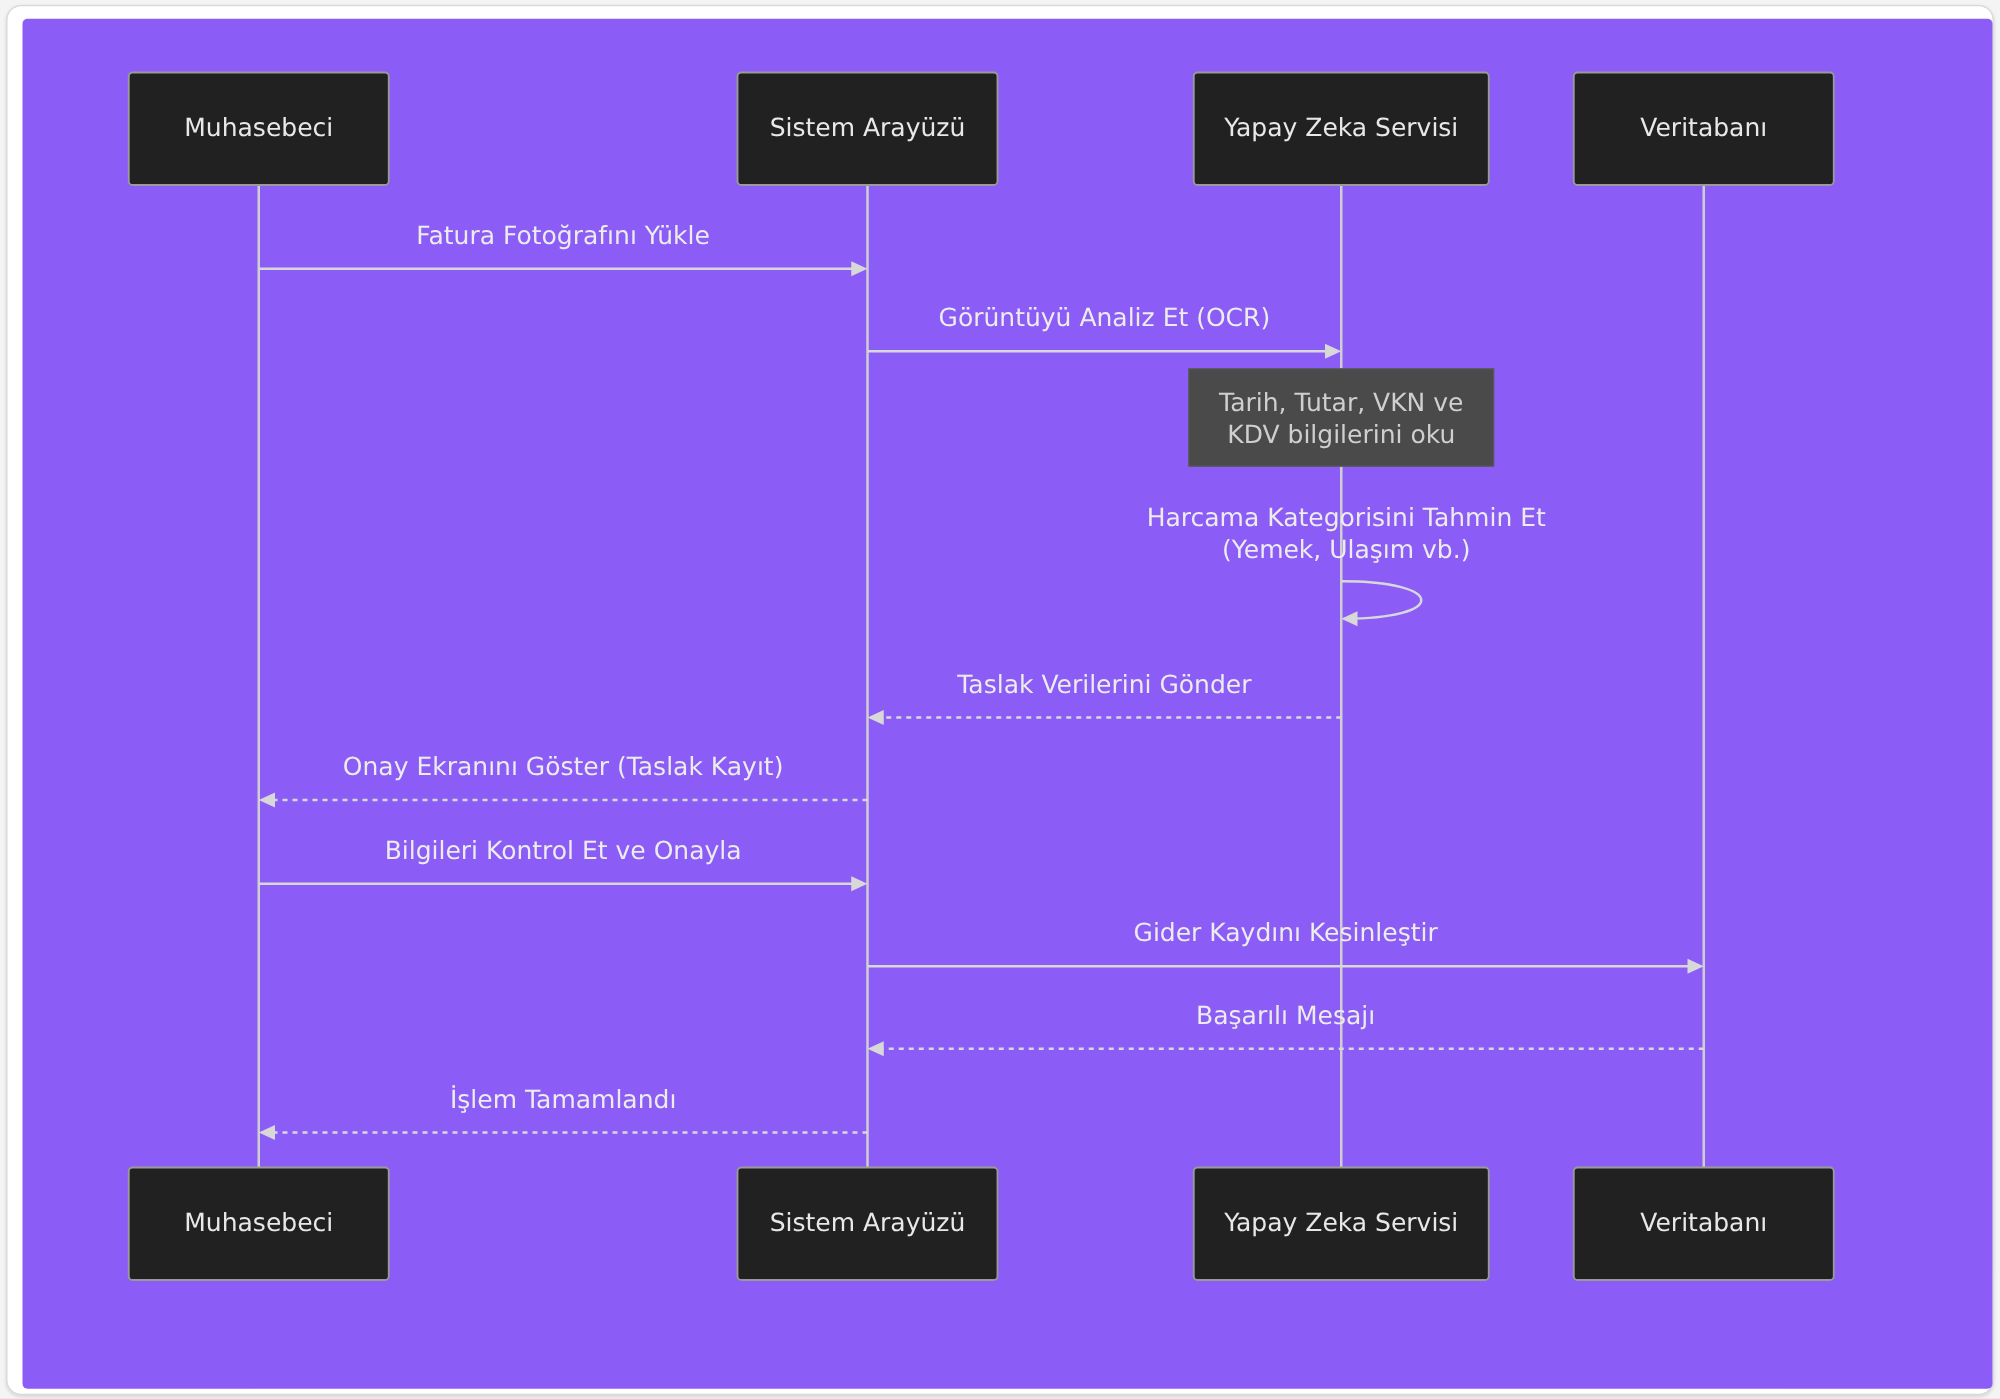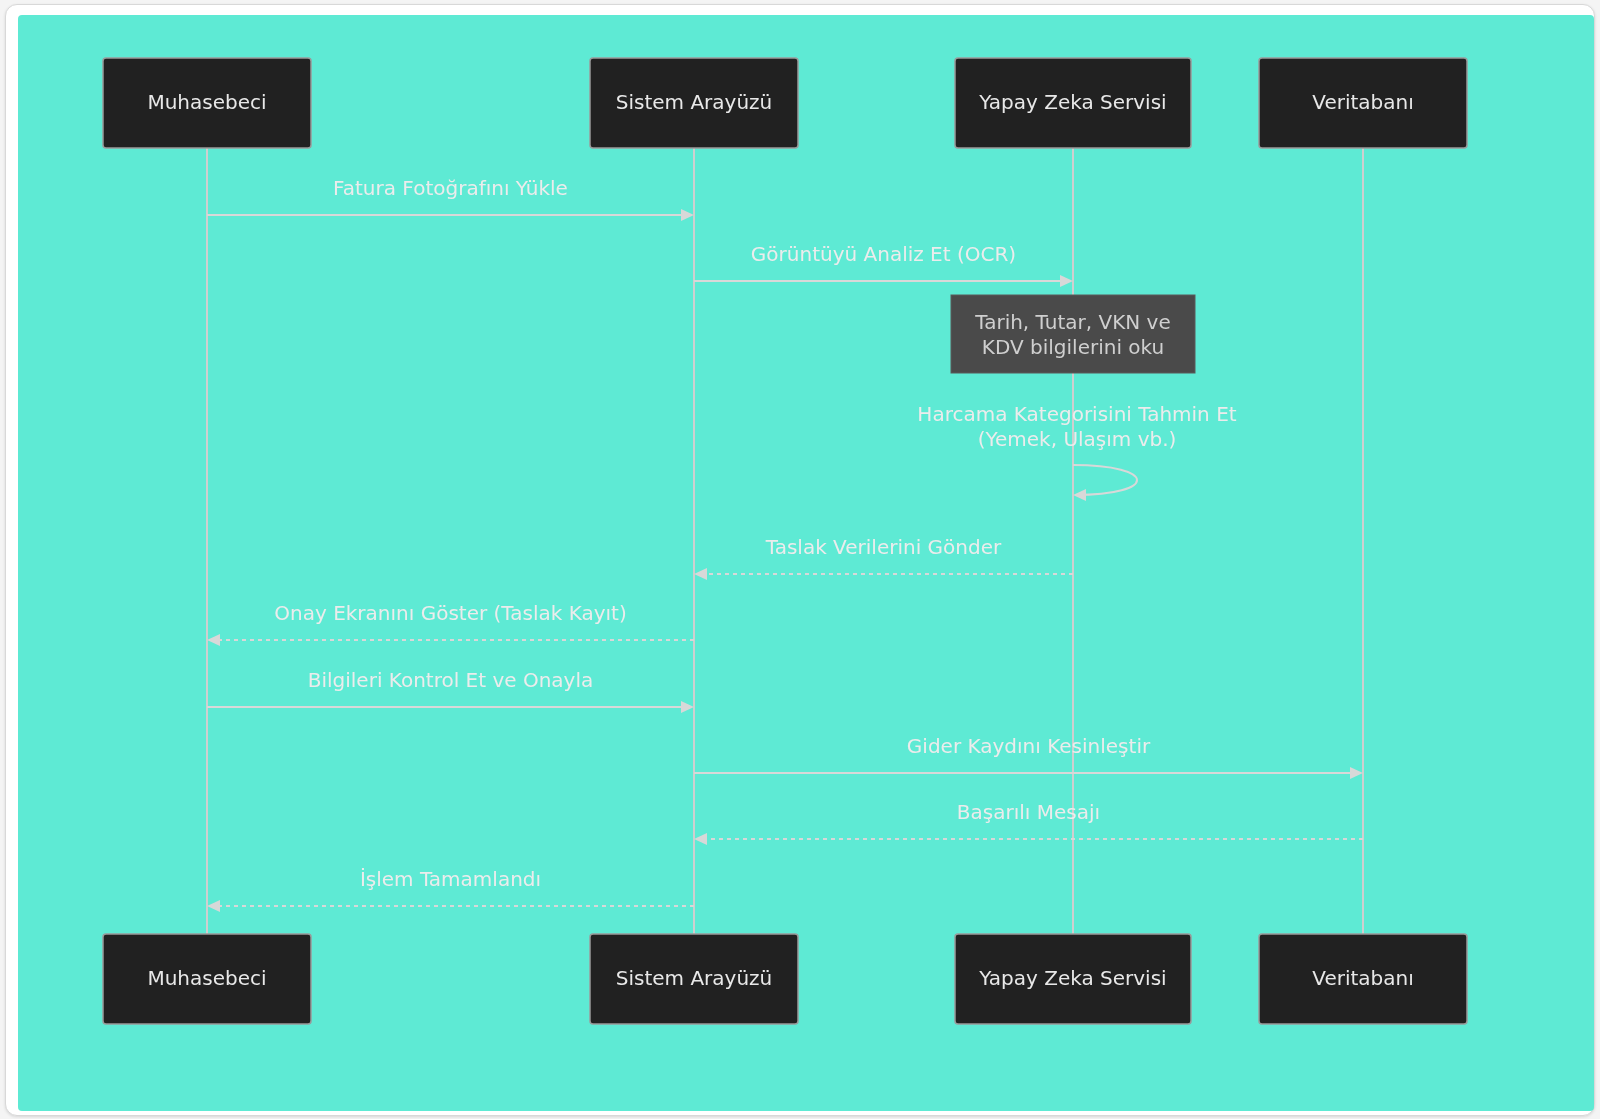--- a/index.html
+++ b/index.html
@@ -1,18 +1,18 @@
 <!DOCTYPE html>
 <html><head>
 <meta charset="utf-8">
 <style>
   html, body { margin:0; padding:0; background:#f4f4f4; }
   body { width:1600px; height:1119px; position:relative; overflow:hidden; font-family:"DejaVu Sans", sans-serif; }
   .frame { position:absolute; left:5px; top:4px; width:1588px; height:1110px; background:#ffffff; border:1px solid #d8d8d8; border-radius:12px; box-shadow:0 1px 3px rgba(0,0,0,0.12); }
-  .canvas { position:absolute; left:12px; top:10px; width:1576px; height:1096px; background:#5eead4; border-radius:4px; overflow:hidden; }
+  .canvas { position:absolute; left:12px; top:10px; width:1576px; height:1096px; background:#8b5cf6; border-radius:4px; overflow:hidden; }
   svg { position:absolute; left:0; top:0; }
   .actor-box { fill:#212121; stroke:#9a9a9a; stroke-width:1.5; }
   .actor-text { fill:#e8e8e8; font-size:20px; font-family:"DejaVu Sans", sans-serif; text-anchor:middle; dominant-baseline:middle; }
   .lifeline { stroke:#cfcfcf; stroke-width:2; }
   .msg-line { stroke:#d8d8d8; stroke-width:2; fill:none; }
   .msg-dashed { stroke-dasharray:4 4; }
   .msg-text { fill:#ececec; font-size:20px; font-family:"DejaVu Sans", sans-serif; text-anchor:middle; }
   .note-box { fill:#4a4a4a; stroke:#5a5a5a; stroke-width:1; }
   .note-text { fill:#cfcfcf; font-size:20px; font-family:"DejaVu Sans", sans-serif; text-anchor:middle; }
   .arrowhead { fill:#d8d8d8; }

